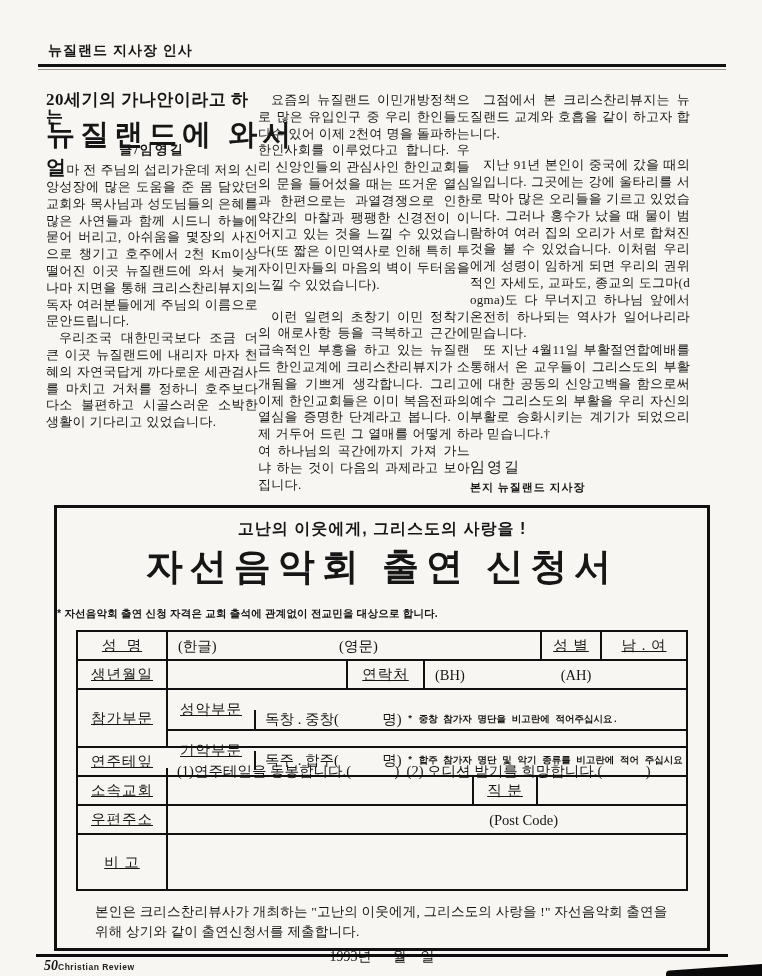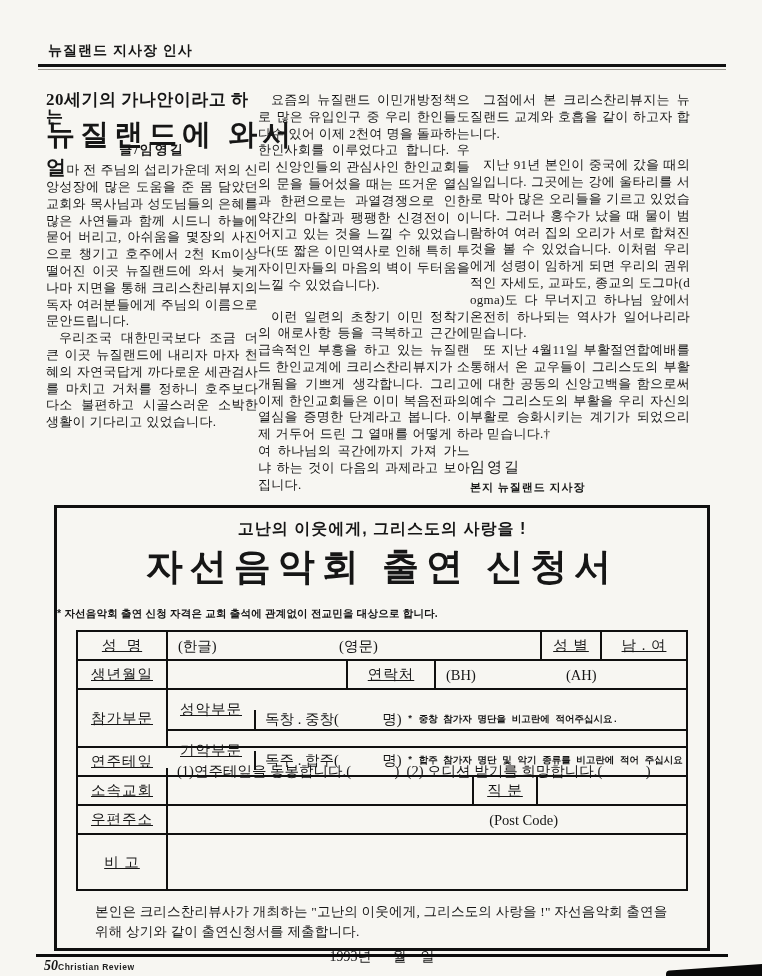--- a/index.html
+++ b/index.html
@@ -45,21 +45,21 @@
   .fcell{display:flex;align-items:center;box-sizing:border-box;white-space:pre;}
   .fcell + .fcell, .fgroup + .fcell{border-left:2px solid #101010;}
   .fgroup{border-left:2px solid #101010;display:flex;flex-direction:column;flex:1;}
   .fsubrow{display:flex;flex:1;align-items:stretch;}
   .fsubrow + .fsubrow{border-top:2px solid #101010;}
   .fsubrow .fcell:first-child{border-left:none;}
   .label{justify-content:center;font-weight:500;letter-spacing:1px;text-decoration:underline;}
   .w88{width:88px;flex:none;}
   .w84{width:86px;flex:none;}
   .w60{width:60px;flex:none;}
-  .w77{width:88px;flex:none;}
+  .w77{width:77px;flex:none;}
   .w64{width:64px;flex:none;}
   .w150{width:150px;flex:none;}
   .w180{width:180px;flex:none;}
   .grow{flex:1;position:relative;}
   .pad{padding-left:9px;margin-top:20px;}
   .pos-a{position:absolute;top:50%;transform:translateY(-50%);}
   .cellnote{font-size:9.5px;font-weight:bold;letter-spacing:0;white-space:pre;font-family:Liberation Mono, monospace;}
   .tall{height:56px;}
   .remark-row{height:54px;}
   .remark-row .label{align-items:center;}

